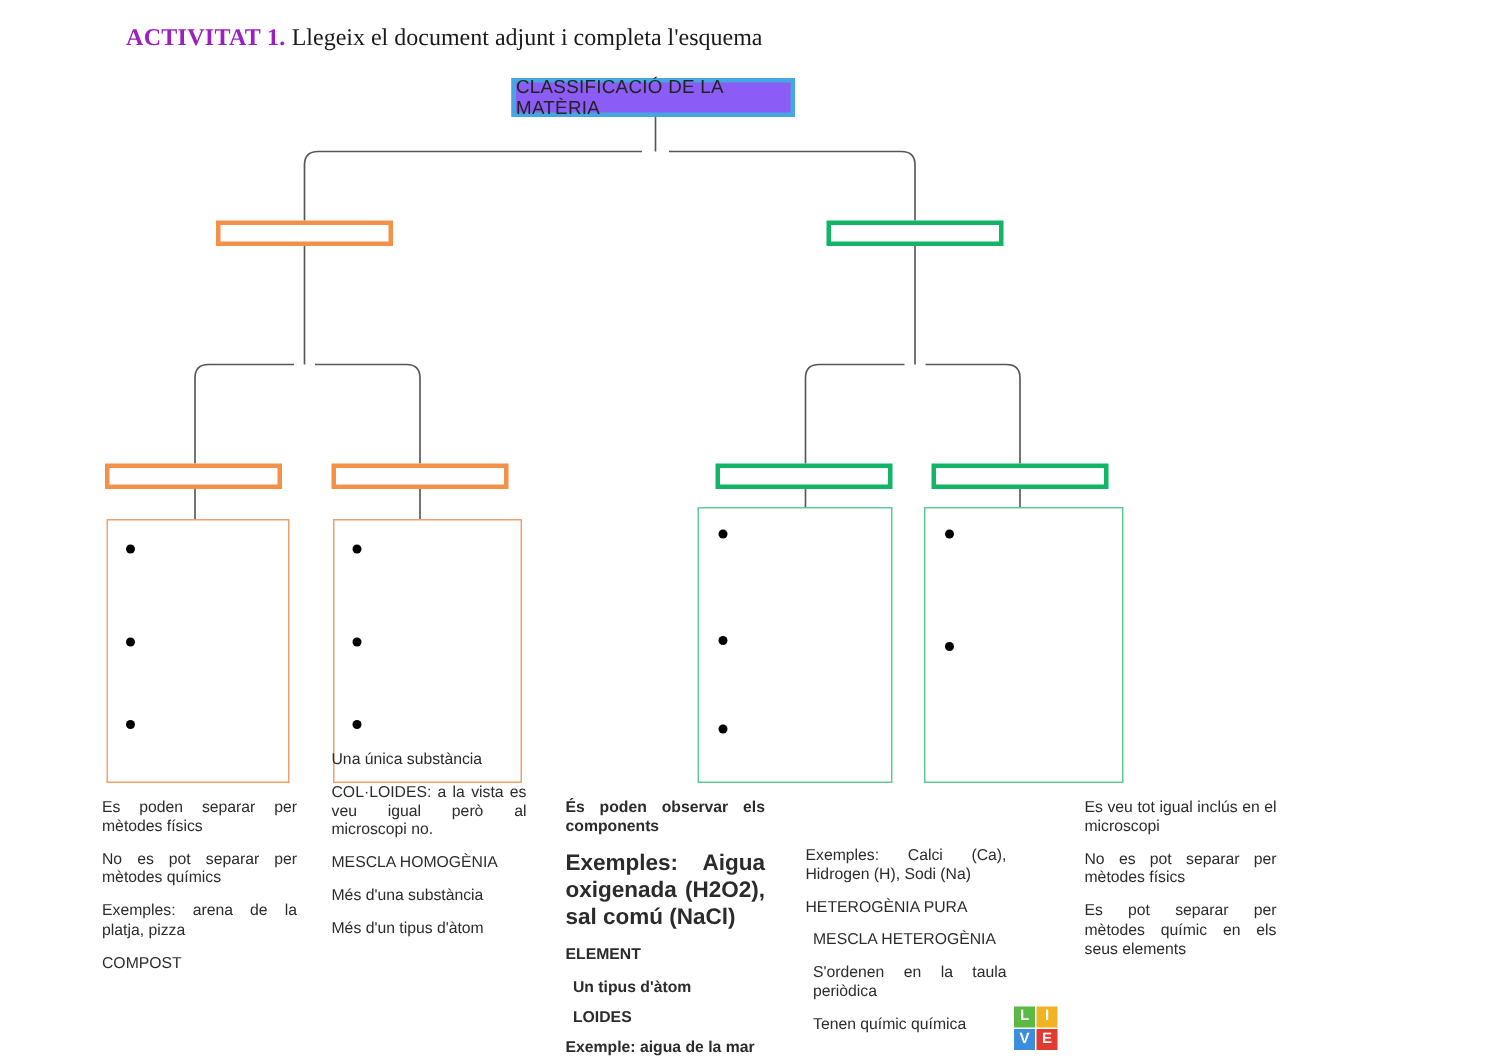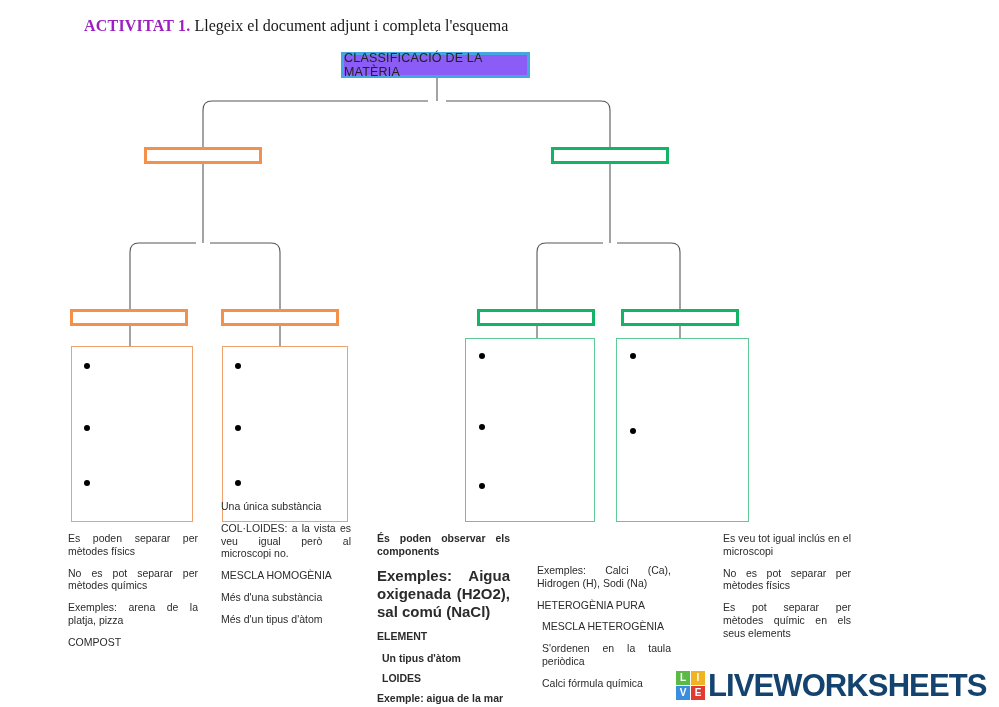--- a/index.html
+++ b/index.html
@@ -245,30 +245,29 @@
   <div class="bank-line tight indent">Un tipus d'àtom</div>
   <div class="bank-line tight indent">LOIDES</div>
   <div class="bank-line">Exemple: aigua de la mar</div>
 </div>
 
 <div class="bank-col" style="left:537px; top:532px; width:134px;margin-top:32px;">
   <div class="bank-line">Exemples: Calci (Ca), Hidrogen (H), Sodi (Na)</div>
   <div class="bank-line">HETEROGÈNIA PURA</div>
   <div class="bank-line indent">MESCLA HETEROGÈNIA</div>
   <div class="bank-line indent">S'ordenen en la taula periòdica</div>
-  <div class="bank-line indent">Calci fórmula química</div>
+  <div class="bank-line indent">Tenen químic química</div>
 </div>
 
 <div class="bank-col" style="left:723px; top:532px; width:128px;">
   <div class="bank-line">Es veu tot igual inclús en el microscopi</div>
   <div class="bank-line">No es pot separar per mètodes físics</div>
   <div class="bank-line">Es pot separar per mètodes químic en els seus elements</div>
 </div>
 
 <div id="logo">
   <div id="logo-grid">
     <span class="lg-l">L</span>
     <span class="lg-i">I</span>
     <span class="lg-v">V</span>
     <span class="lg-e">E</span>
   </div>
-  <div id="logo-text">LIVEWORKSHEETS</div>
 </div>
 
 </body></html>

